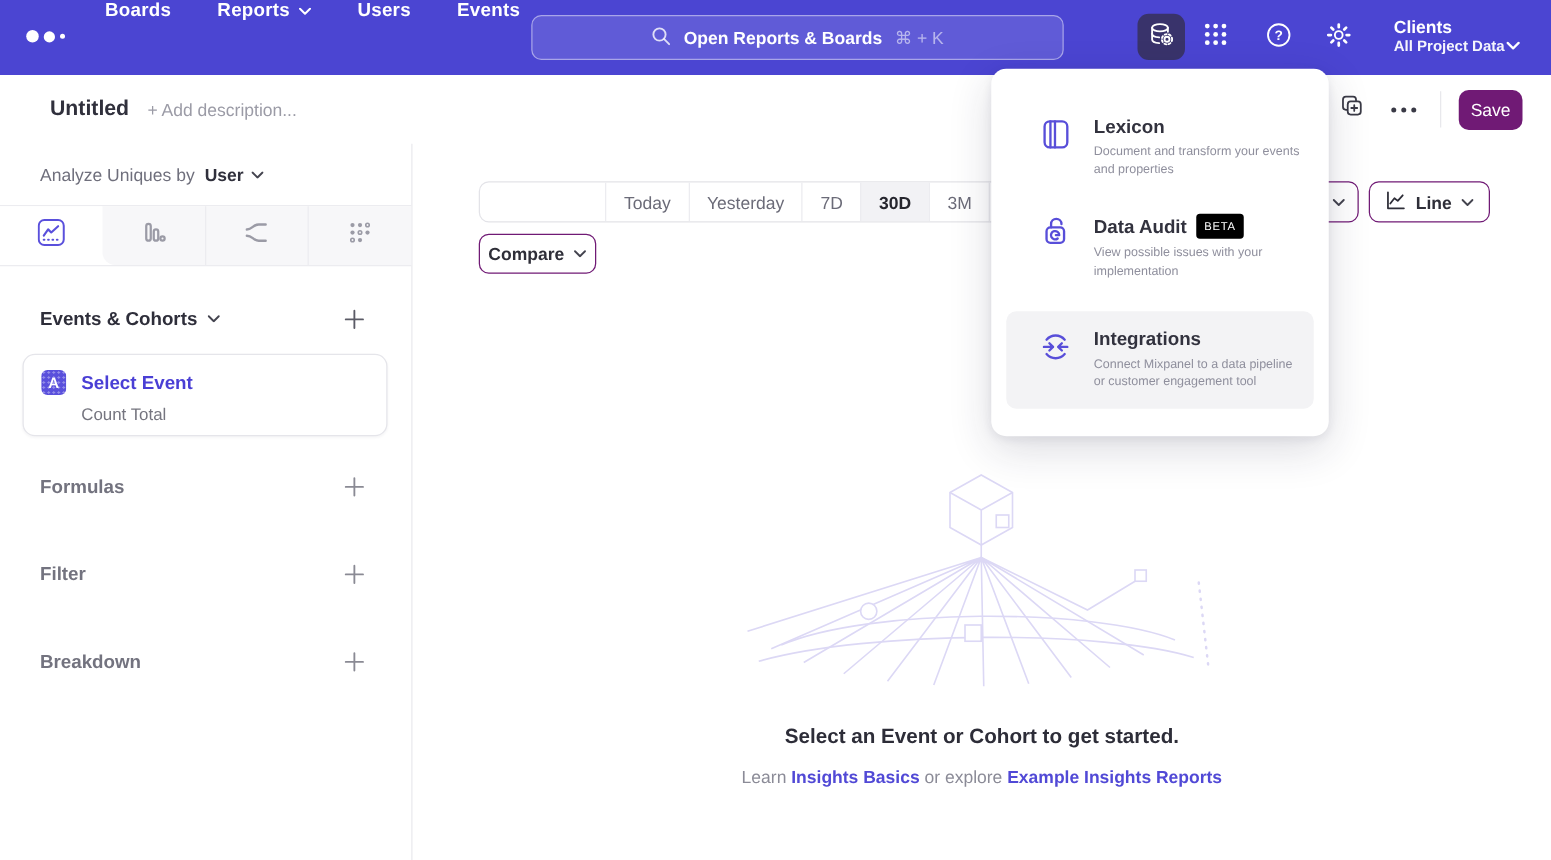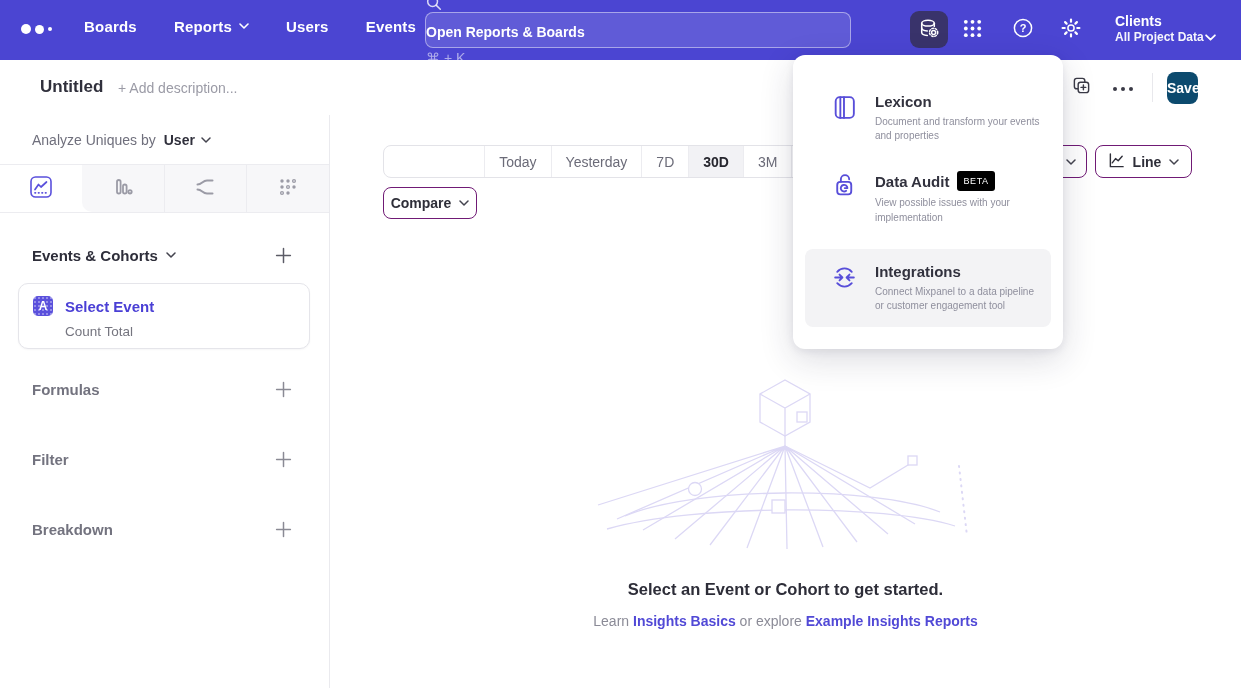--- a/index.html
+++ b/index.html
@@ -11,44 +11,44 @@
   }
   .app { position:absolute; inset:0; }
 
   
   .topnav { position:absolute; top:0; left:0; right:0; height:60px; background:#4b45d2; z-index:10; }
   .logo { position:absolute; left:21px; top:24px; display:flex; align-items:center; gap:4px; cursor:pointer; }
   .logo i { background:#fff; border-radius:50%; display:block; }
   .logo i.d1 { width:10px; height:10px; }
   .logo i.d2 { width:9px; height:9px; }
   .logo i.d3 { width:4px; height:4px; }
-  .nav-links { position:absolute; left:84px; top:0; height:52px; display:flex; align-items:center; gap:37px; }
+  .nav-links { position:absolute; left:84px; top:0; height:52px; display:flex; align-items:flex-start; gap:37px; }
   .nav-link { color:#fff; font-size:15px; font-weight:600; letter-spacing:.2px; display:flex; align-items:center; gap:7px; cursor:pointer; }
   .chev { width:10px; height:6px; display:inline-block; }
   .chev svg { display:block; }
   .search { position:absolute; left:425px; top:12px; width:426px; height:36px;
     background:rgba(255,255,255,.12); border:1px solid rgba(255,255,255,.45); border-radius:8px;
-    display:flex; align-items:flex-start; justify-content:center; gap:10px; color:#fff; font-size:14px; font-weight:600; cursor:text;flex-direction:column; }
+    display:flex; align-items:center; justify-content:center; gap:10px; color:#fff; font-size:14px; font-weight:600; cursor:text; }
   .search .shortcut { color:rgba(255,255,255,.55); font-weight:500; }
   .tile { position:absolute; left:910px; top:11px; width:38px; height:37px; background:#39336b; border-radius:9px;
     display:flex; align-items:center; justify-content:center; cursor:pointer; }
   .navicon { position:absolute; top:16px; width:28px; height:28px; display:flex; align-items:center; justify-content:center; cursor:pointer; }
   .proj { position:absolute; left:1115px; top:12px; color:#fff; cursor:pointer; line-height:1.3; }
   .proj .org { font-size:14px; font-weight:700; }
   .proj .pname { font-size:12px; font-weight:700; opacity:.95; }
   .proj-chev { position:absolute; left:1205px; top:27px; }
 
   
   .rheader { position:absolute; top:60px; left:0; right:0; height:55px; background:#fff; }
   .rtitle { position:absolute; left:40px; top:17px; font-size:17px; font-weight:700; color:#30303c; cursor:text; }
   .rdesc  { position:absolute; left:118px; top:20px; font-size:14px; color:#9b9ba6; cursor:text; }
   .hicon { position:absolute; top:14px; width:26px; height:26px; display:flex; align-items:center; justify-content:center; cursor:pointer; }
   .hdivider { position:absolute; left:1152px; top:13px; width:1px; height:29px; background:#e8e8ec; }
-  .save-btn { position:absolute; left:1167px; top:12px; width:31px; height:32px; background:#0c4a6e; border:none;
-    border-radius:8px; color:#fff; font-size:14px; font-weight:700; font-family:inherit; cursor:pointer; }
+  .save-btn { position:absolute; left:1167px; top:12px; width:51px; height:32px; background:#701a75; border:none;
+    border-radius:8px; color:#fff; font-size:14px; font-weight:400; font-family:inherit; cursor:pointer; }
 
   
   .sidebar { position:absolute; top:115px; left:0; width:330px; bottom:0; background:#fff; border-right:1px solid #eaeaee; }
   .an-row { position:absolute; top:0; left:0; right:0; height:50px; border-bottom:1px solid #ececf0;
     display:flex; align-items:center; padding-left:32px; gap:8px; }
   .an-label { font-size:14px; color:#6f6f7c; }
   .an-value { font-size:14px; font-weight:700; color:#30303c; display:flex; align-items:center; gap:6px; cursor:pointer; }
   .tabs { position:absolute; top:50px; left:0; right:0; height:48px; display:flex; border-bottom:1px solid #ececf0; }
   .tab { flex:1; display:flex; align-items:center; justify-content:center; background:#f7f7f9; border-left:1px solid #ececf0; cursor:pointer; }
   .tab:first-child { border-left:none; }

